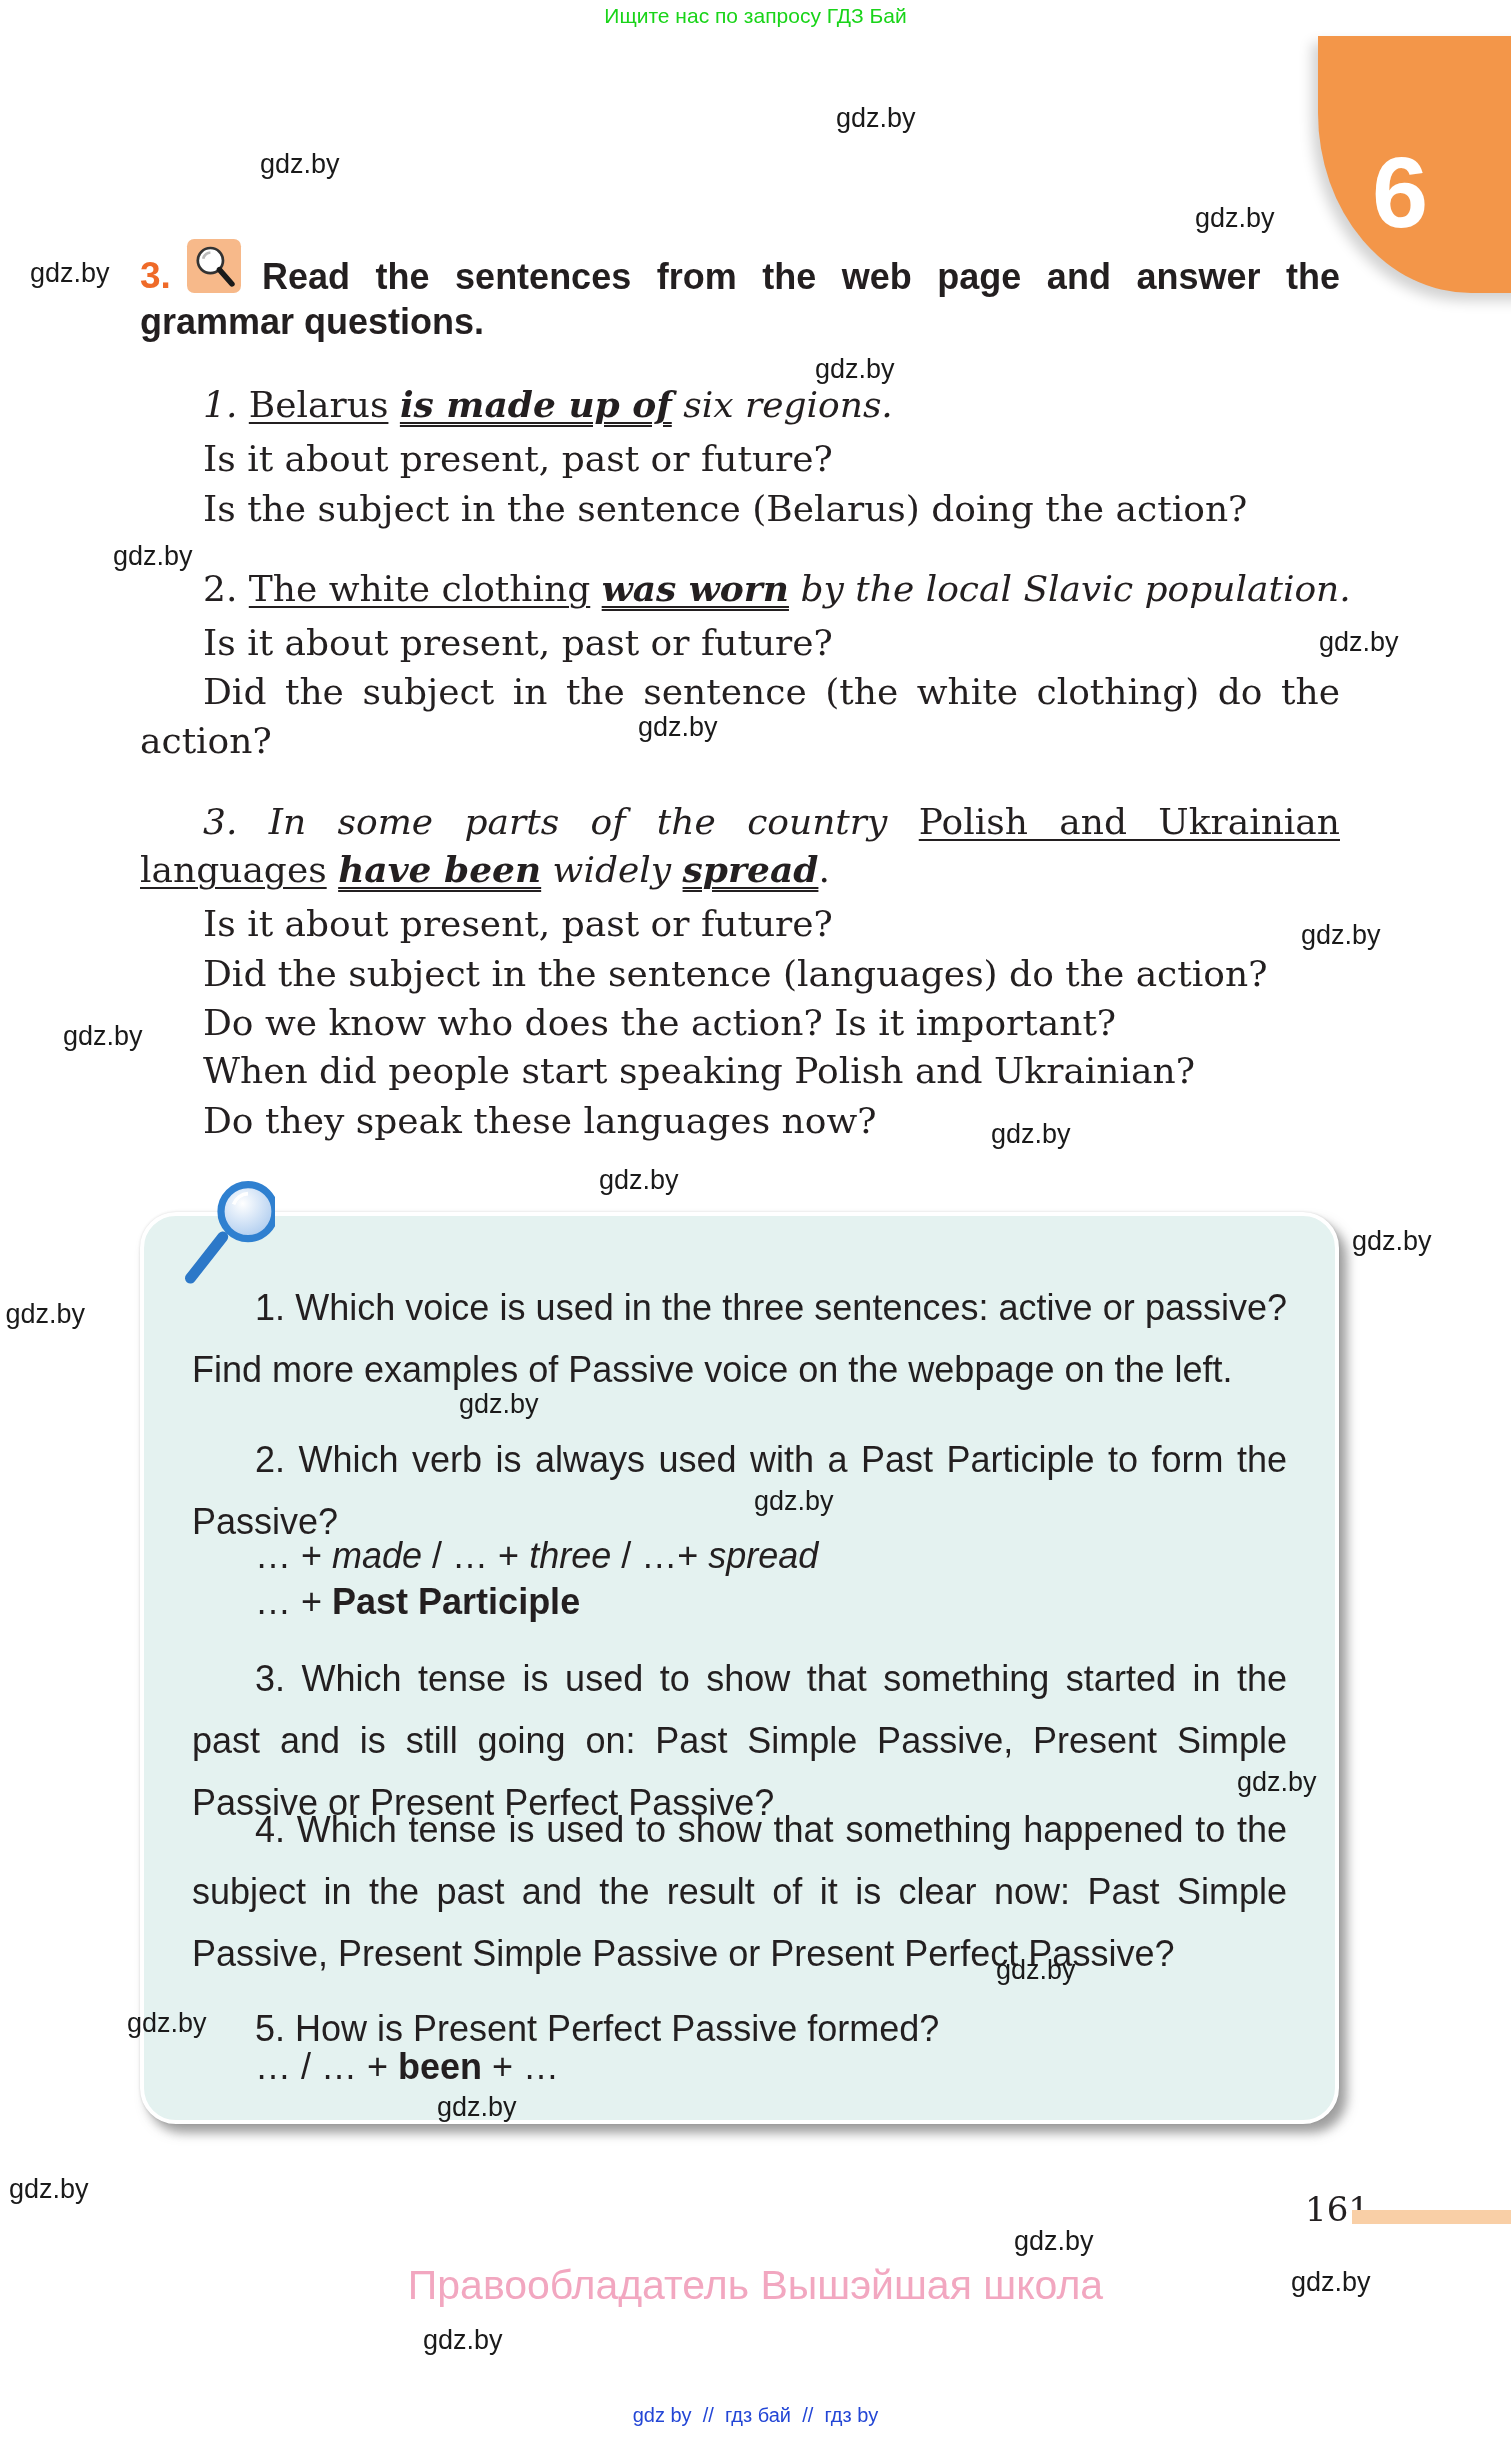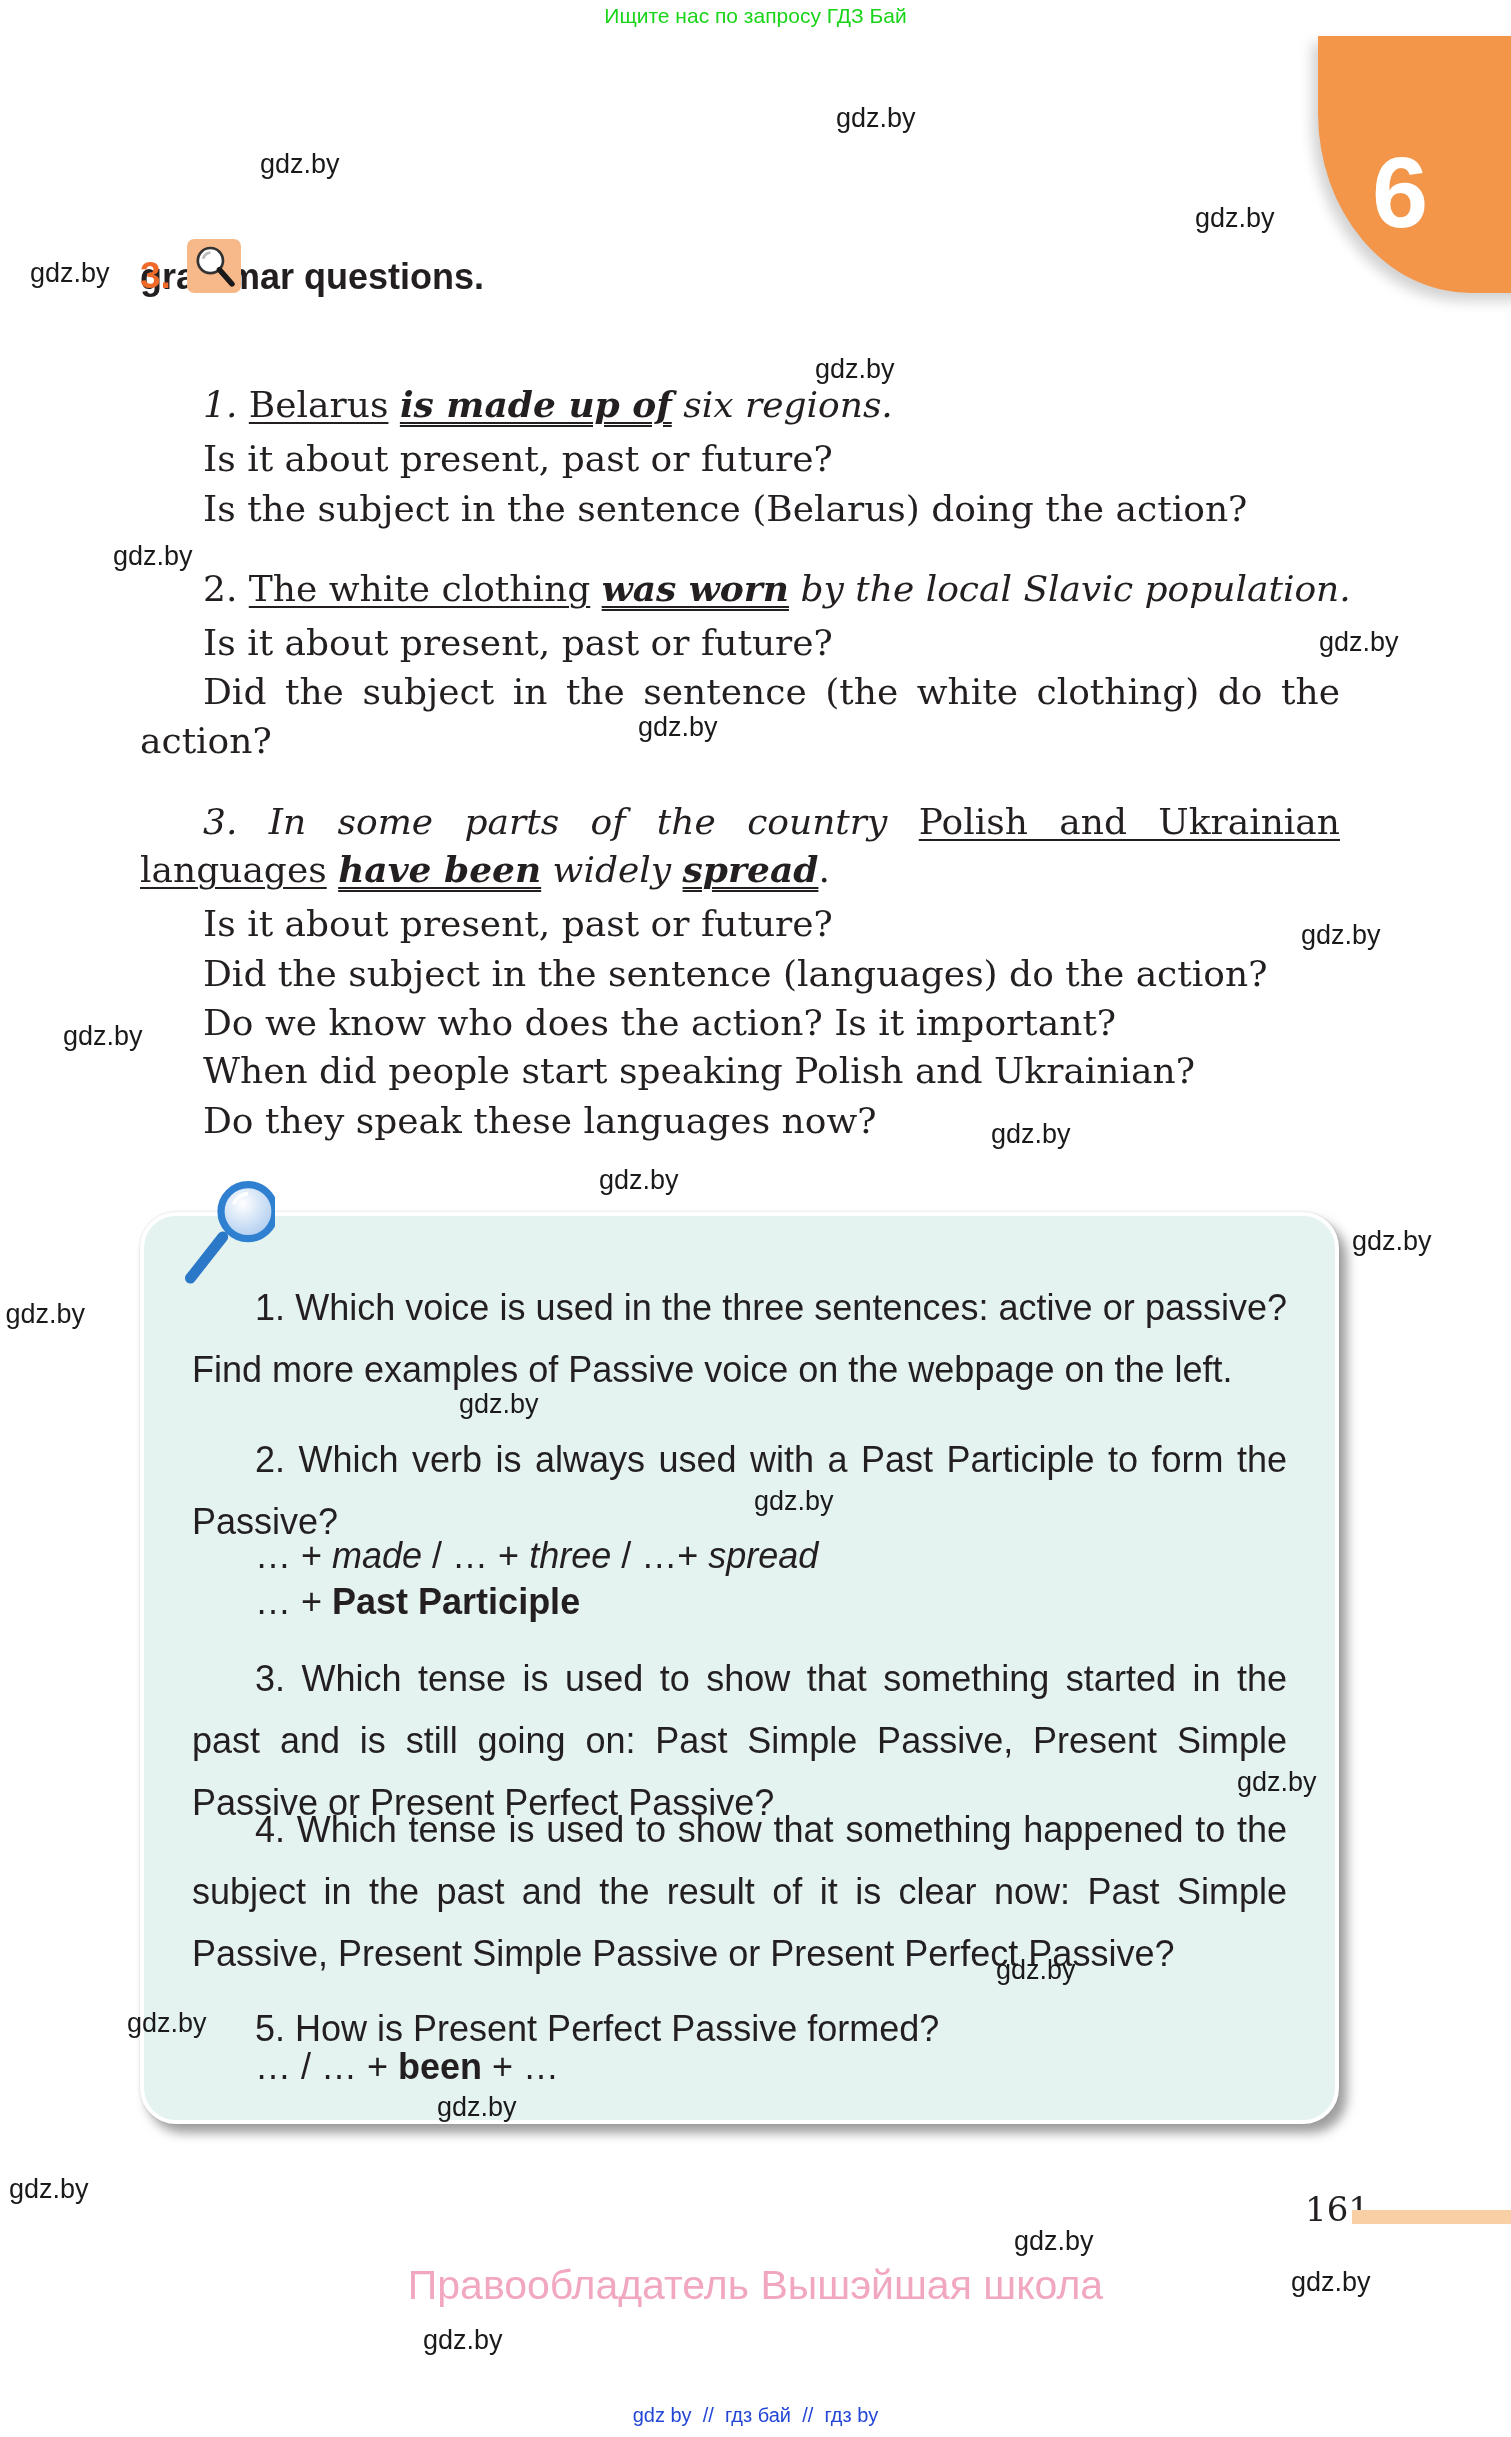--- a/index.html
+++ b/index.html
@@ -60,20 +60,21 @@
   <span class="abs sans wm" style="left:599px;top:1167px">gdz.by</span>
   <span class="abs sans wm" style="left:1352px;top:1228px">gdz.by</span>
   <span class="abs sans wm" style="left:5.4px;top:1301px">gdz.by</span>
 </div>
 
 <div class="abs unit-tab">
   <span class="sans unit-tab-num">6</span>
 </div>
 
 <div class="abs sans ex-head">
+  <span class="l1">Read the sentences from the web page and answer the</span>
   <span>grammar questions.</span>
 </div>
 <div class="abs sans ex-num">3.</div>
 <div class="abs ex-icon">
   <svg width="54" height="54" viewBox="0 0 60 60">
     <circle cx="26" cy="24" r="14" fill="#ffffff" stroke="#333" stroke-width="3"></circle>
     <path d="M18 22 A9 9 0 0 1 26 15" stroke="#bbb" stroke-width="3" fill="none"></path>
     <line x1="36" y1="34" x2="50" y2="50" stroke="#1a1a1a" stroke-width="6" stroke-linecap="round"></line>
   </svg>
 </div>

